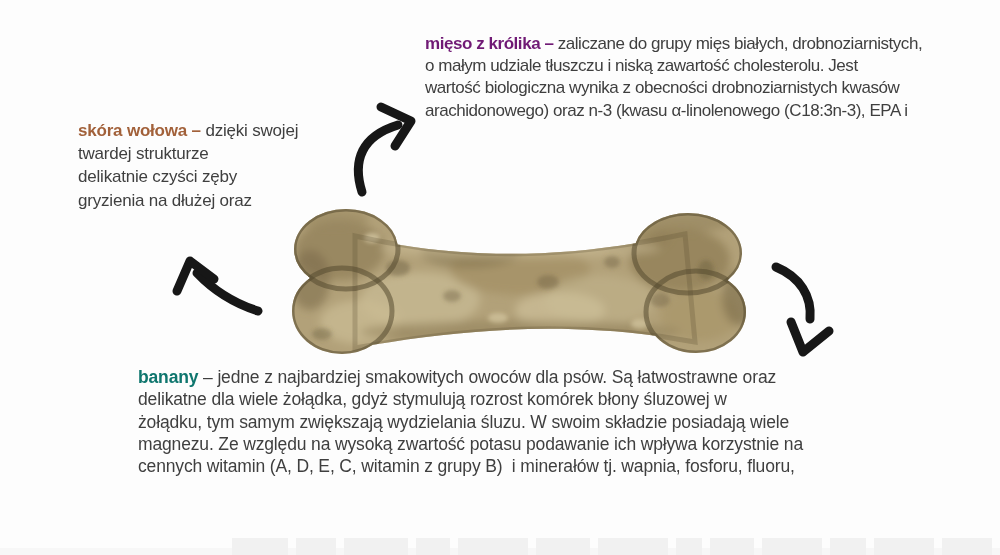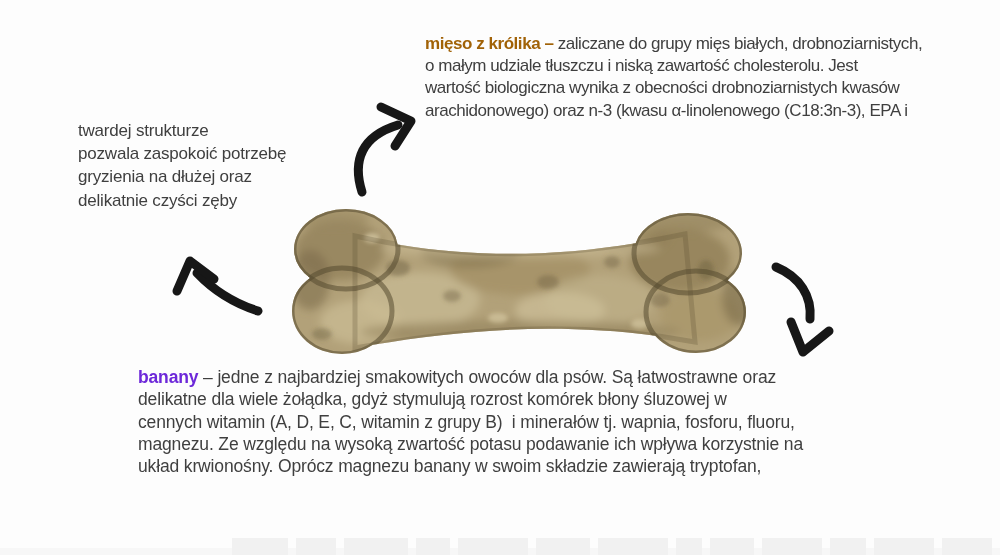--- a/index.html
+++ b/index.html
@@ -93,39 +93,39 @@
         <path d="M 177,291 L 190,261 L 214,279"></path>
       </g>
       <g>
         <path d="M 776,267 C 800,277 812,296 810,319"></path>
         <path d="M 791,322 L 803,352 L 829,331"></path>
       </g>
     </g>
   </svg>
 
   <div class="txt-block blk-beef">
+    <div class="line"><span class="term" style="color: rgb(162, 97, 58);">skóra wołowa – </span><span>dzięki swojej</span></div>
     <div class="line">twardej strukturze</div>
-    <div class="line">pozwala zaspokoić potrzebę</div>
+    <div class="line">delikatnie czyści zęby</div>
     <div class="line">gryzienia na dłużej oraz</div>
-    <div class="line">delikatnie czyści zęby</div>
   </div>
 
   <div class="txt-block blk-rabbit">
-    <div class="line"><span class="term" style="color: #a16207;">mięso z królika – </span><span>zaliczane do grupy mięs białych, drobnoziarnistych,</span></div>
+    <div class="line"><span class="term" style="color: #701a75;">mięso z królika – </span><span>zaliczane do grupy mięs białych, drobnoziarnistych,</span></div>
     <div class="line">o małym udziale tłuszczu i niską zawartość cholesterolu. Jest</div>
     <div class="line">wartość biologiczna wynika z obecności drobnoziarnistych kwasów</div>
     <div class="line">arachidonowego) oraz n-3 (kwasu α-linolenowego (C18:3n-3), EPA i</div>
   </div>
 
   <div class="txt-block blk-banana">
-    <div class="line"><span class="term" style="color: #6d28d9;">banany</span><span> – jedne z najbardziej smakowitych owoców dla psów. Są łatwostrawne oraz</span></div>
+    <div class="line"><span class="term" style="color: #0f766e;">banany</span><span> – jedne z najbardziej smakowitych owoców dla psów. Są łatwostrawne oraz</span></div>
     <div class="line">delikatne dla wiele żołądka, gdyż stymulują rozrost komórek błony śluzowej w</div>
+    <div class="line">żołądku, tym samym zwiększają wydzielania śluzu. W swoim składzie posiadają wiele</div>
+    <div class="line">magnezu. Ze względu na wysoką zwartość potasu podawanie ich wpływa korzystnie na</div>
     <div class="line">cennych witamin (A, D, E, C, witamin z grupy B)  i minerałów tj. wapnia, fosforu, fluoru,</div>
-    <div class="line">magnezu. Ze względu na wysoką zwartość potasu podawanie ich wpływa korzystnie na</div>
-    <div class="line">układ krwionośny. Oprócz magnezu banany w swoim składzie zawierają tryptofan,</div>
   </div>
 
   <svg class="wm" width="1000" height="17" viewBox="0 0 1000 17">
     <rect x="0" y="10" width="1000" height="7" fill="#f7f7f7"></rect>
     <g fill="#f1f1f1">
       <rect x="232" y="0" width="56" height="17"></rect>
       <rect x="296" y="0" width="40" height="17"></rect>
       <rect x="344" y="0" width="64" height="17"></rect>
       <rect x="416" y="0" width="34" height="17"></rect>
       <rect x="458" y="0" width="70" height="17"></rect>

